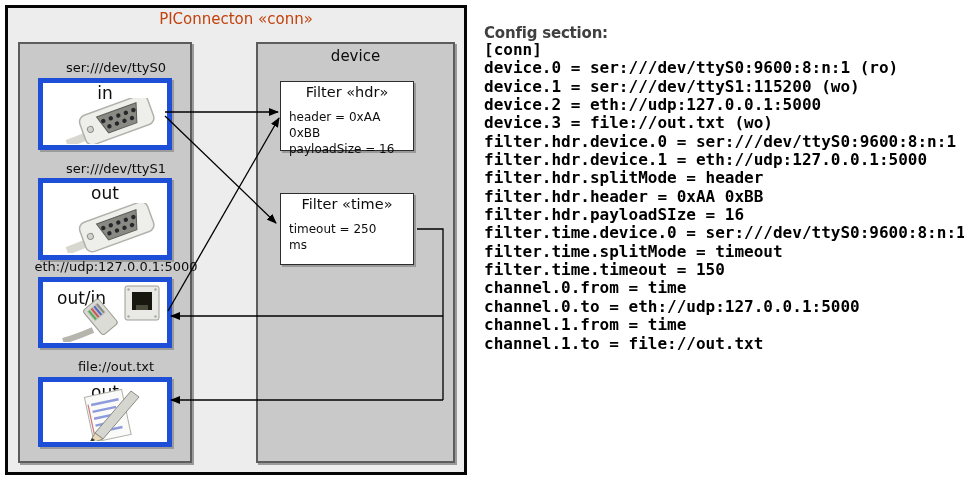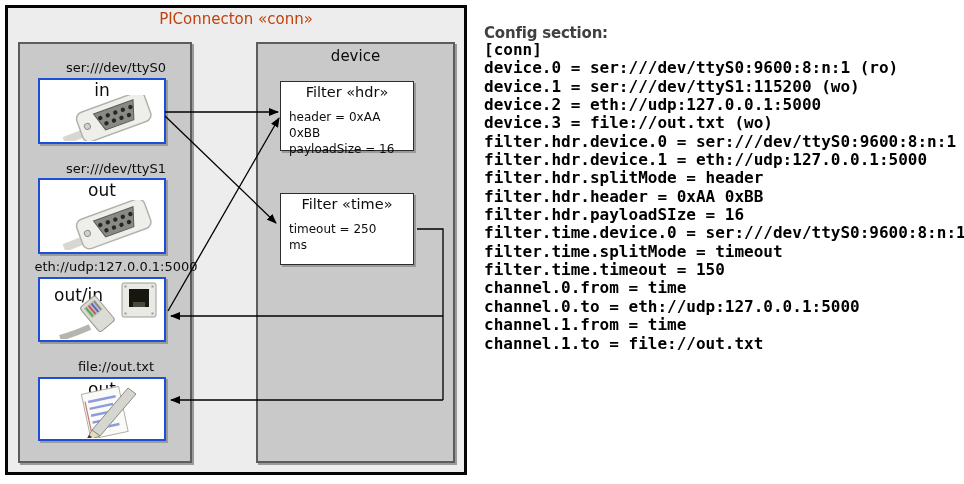--- a/index.html
+++ b/index.html
@@ -30,21 +30,21 @@
     text-align:center; font-size:15px;
   }
 
   
   .dev-label {
     position:absolute; left:18px; width:196px; text-align:center;
     font-size:13px; color:#0d0d0d; white-space:nowrap;
   }
   .dev-box {
     position:absolute; left:38px; width:124px; background:#ffffff;
-    border:2px solid #1d4ed8; box-shadow:2px 2px 0 #9b9b9b; box-sizing:content-box;
+    border:5px solid #1d4ed8; box-shadow:2px 2px 0 #9b9b9b; box-sizing:content-box;
   }
   .dir-label { font-size:17px; text-align:center; margin-top:1px; line-height:19px; }
   .dir-label.corner { position:absolute; left:8px; top:1px; text-align:left; margin:6px; }
   .dev-icon { position:absolute; }
 
   
   .filter-box {
     position:absolute; left:280px; width:132px; background:#ffffff;
     border:1.5px solid #2d2d2d; box-shadow:2px 2px 0 #999999; box-sizing:content-box;
   }

